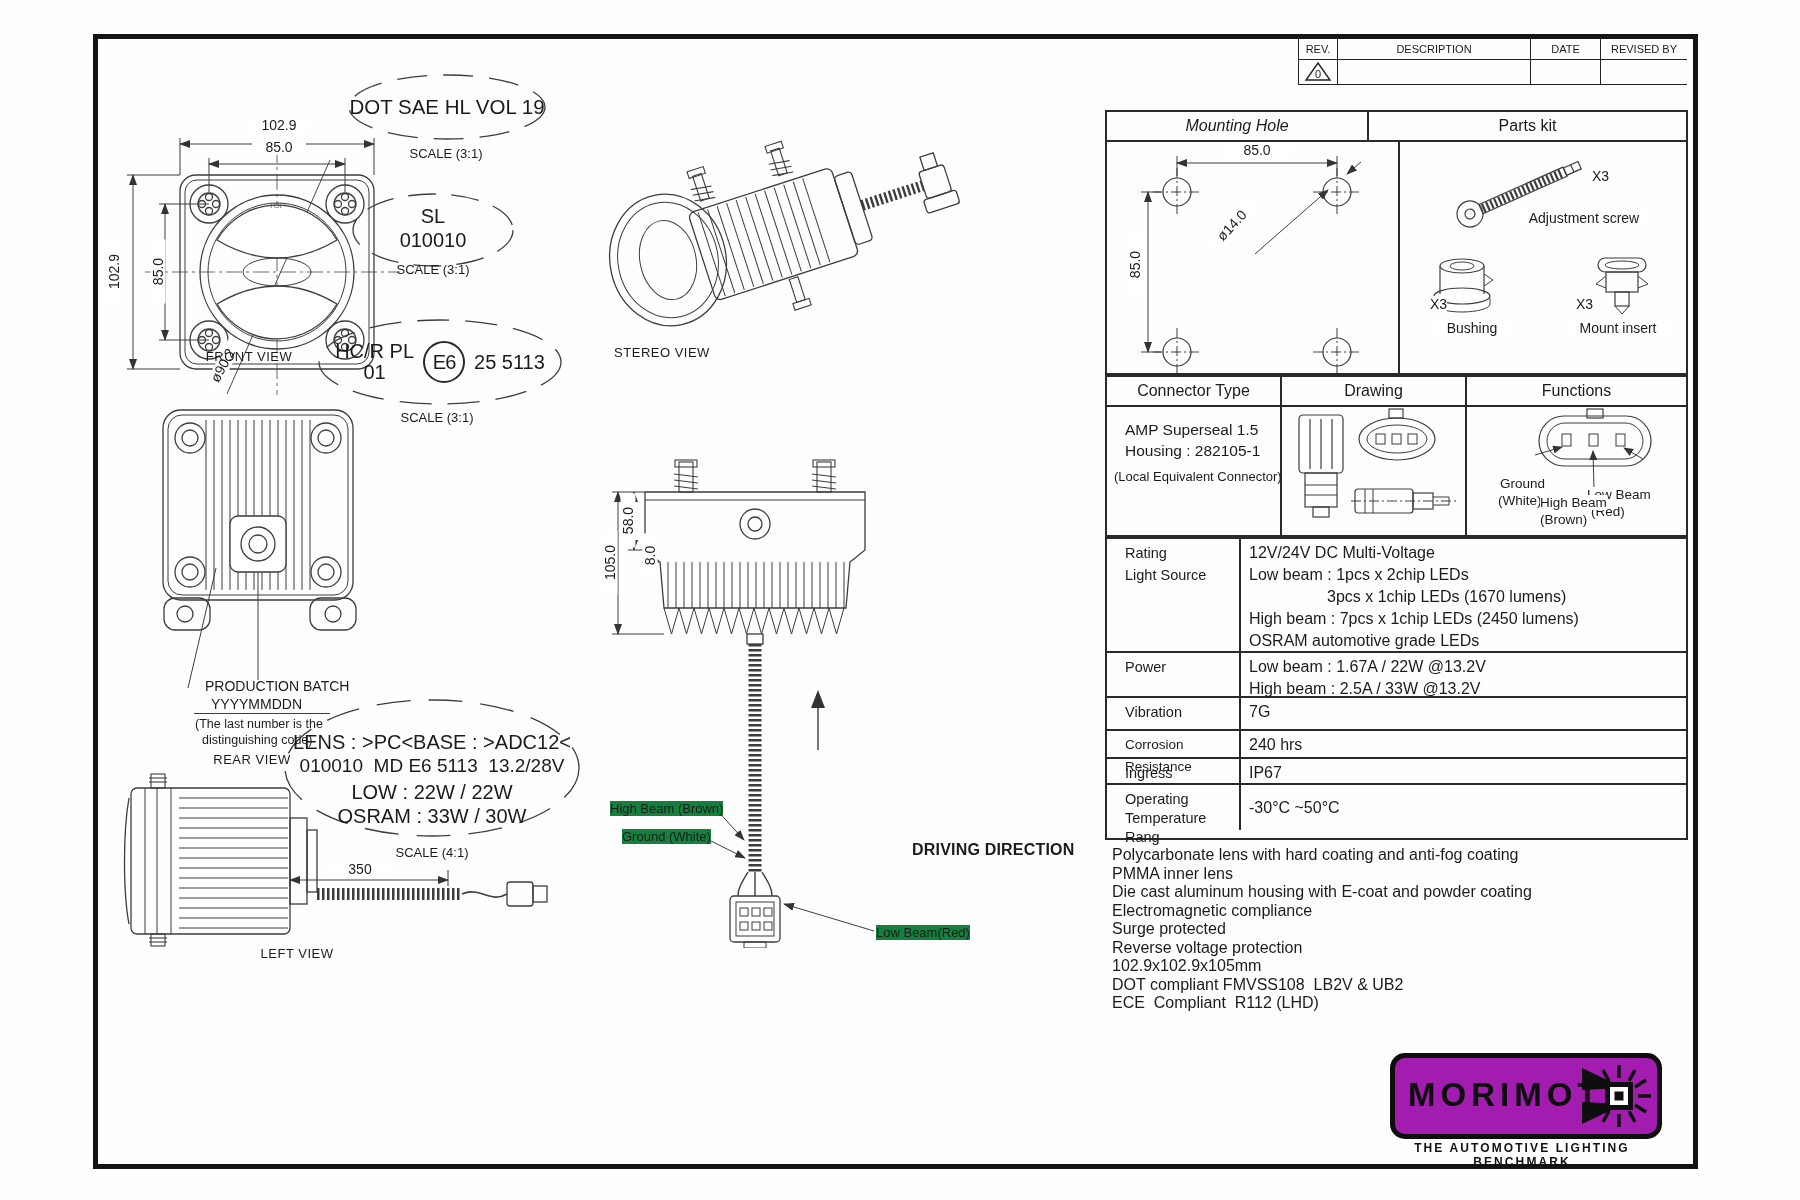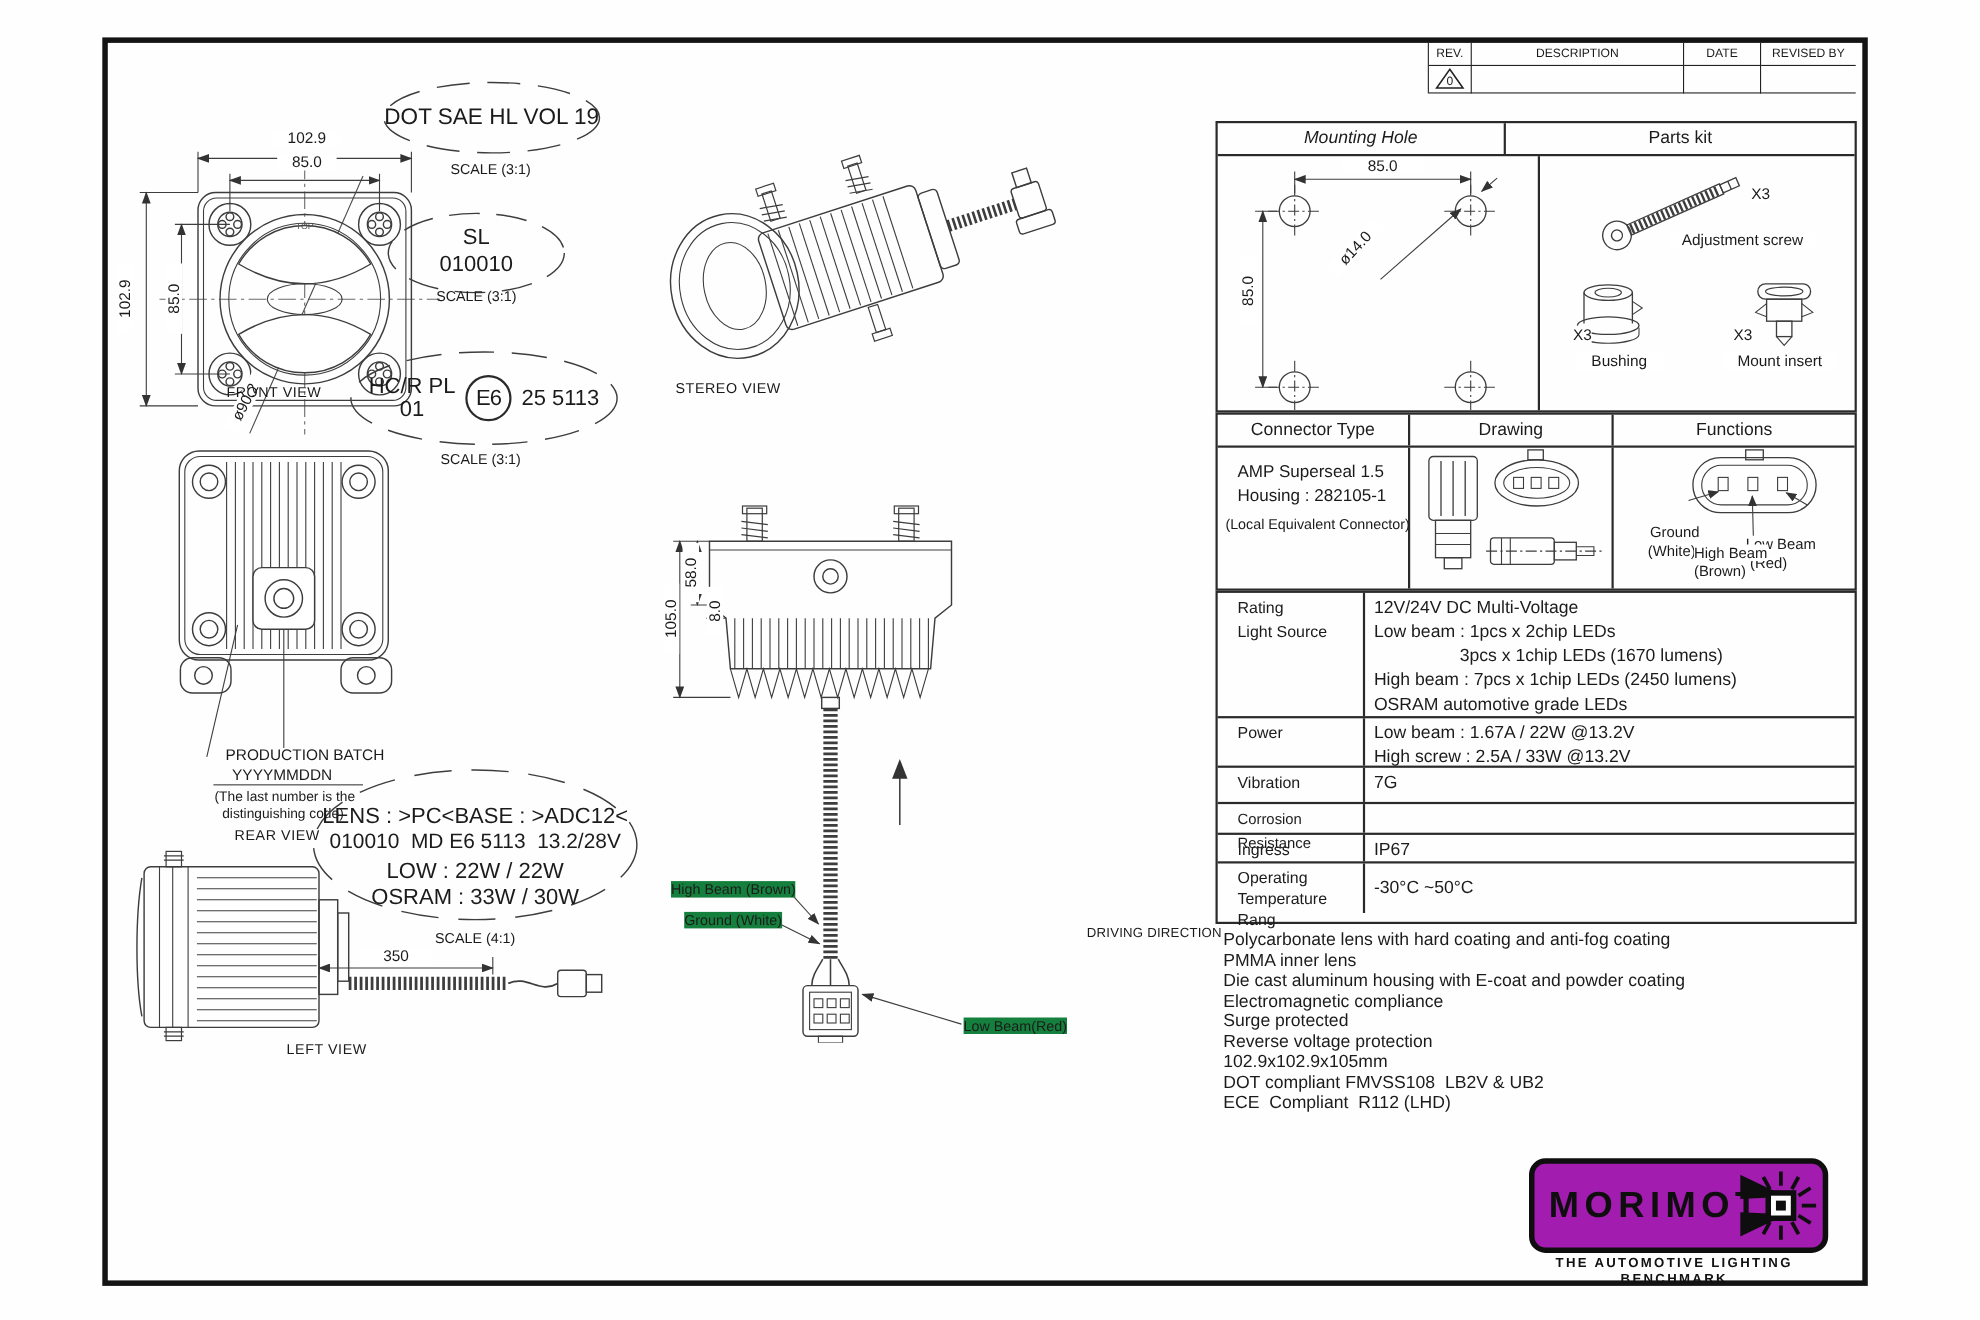--- a/index.html
+++ b/index.html
@@ -396,21 +396,21 @@
     <line x1="118" y1="351" x2="146" y2="382" stroke-width="1" marker-end="url(#ar3)"></line>
     <line x1="105" y1="379" x2="147" y2="400" stroke-width="1" marker-end="url(#ar3)"></line>
     <line x1="276" y1="473" x2="186" y2="446" stroke-width="1" marker-end="url(#ar3)"></line>
   </svg>
   <div class="abs dim c rot" style="left:578px;top:555px;width:60px;">105.0</div>
   <div class="abs dim c rot" style="left:601px;top:513px;width:50px;">58.0</div>
   <div class="abs dim c rot" style="left:628px;top:548px;width:40px;">8.0</div>
   <div class="abs wire" style="left:610px;top:801px;">High Beam (Brown)</div>
   <div class="abs wire" style="left:622px;top:829px;">Ground (White)</div>
   <div class="abs wire" style="left:876px;top:925px;">Low Beam(Red)</div>
-  <div class="abs" style="left:988px;top:841px;font-size:12px;font-weight:400;letter-spacing:.2px;">DRIVING DIRECTION</div>
+  <div class="abs" style="left:912px;top:841px;font-size:16px;font-weight:700;letter-spacing:.2px;">DRIVING DIRECTION</div>
 
   <div class="abs tbl" style="left:1105px;top:110px;width:583px;height:265px;">
     <div class="thead" style="height:30px;">
       <div class="divR" style="width:262px;font-style:italic;">Mounting Hole</div>
       <div style="flex:1;">Parts kit</div>
     </div>
     <div style="position:relative;height:231px;">
       <div class="abs divR" style="left:0;top:0;width:291px;height:231px;"></div>
 
       <svg class="abs" style="left:0;top:0;" width="291" height="231" viewBox="0 0 291 231" fill="none" stroke="#3d3d3d" stroke-width="1.2">
@@ -564,29 +564,30 @@
         <div>Low beam : 1pcs x 2chip LEDs</div>
         <div style="padding-left:78px;">3pcs x 1chip LEDs (1670 lumens)</div>
         <div>High beam : 7pcs x 1chip LEDs (2450 lumens)</div>
         <div>OSRAM automotive grade LEDs</div>
       </div>
     </div>
     <div class="srow" style="height:45px;">
       <div class="slabel">Power</div>
       <div class="sval">
         <div>Low beam : 1.67A / 22W @13.2V</div>
-        <div>High screw : 2.5A / 33W @13.2V</div>
+        <div>High beam : 2.5A / 33W @13.2V</div>
       </div>
     </div>
     <div class="srow" style="height:33px;">
       <div class="slabel">Vibration</div>
       <div class="sval">7G</div>
     </div>
     <div class="srow" style="height:28px;">
       <div class="slabel" style="font-size:13.5px;">Corrosion Resistance</div>
+      <div class="sval">240 hrs</div>
     </div>
     <div class="srow" style="height:26px;">
       <div class="slabel">Ingress</div>
       <div class="sval">IP67</div>
     </div>
     <div class="srow" style="height:47px;">
       <div class="slabel" style="line-height:19px;padding-top:5px;">
         <div>Operating</div>
         <div>Temperature Rang</div>
       </div>

